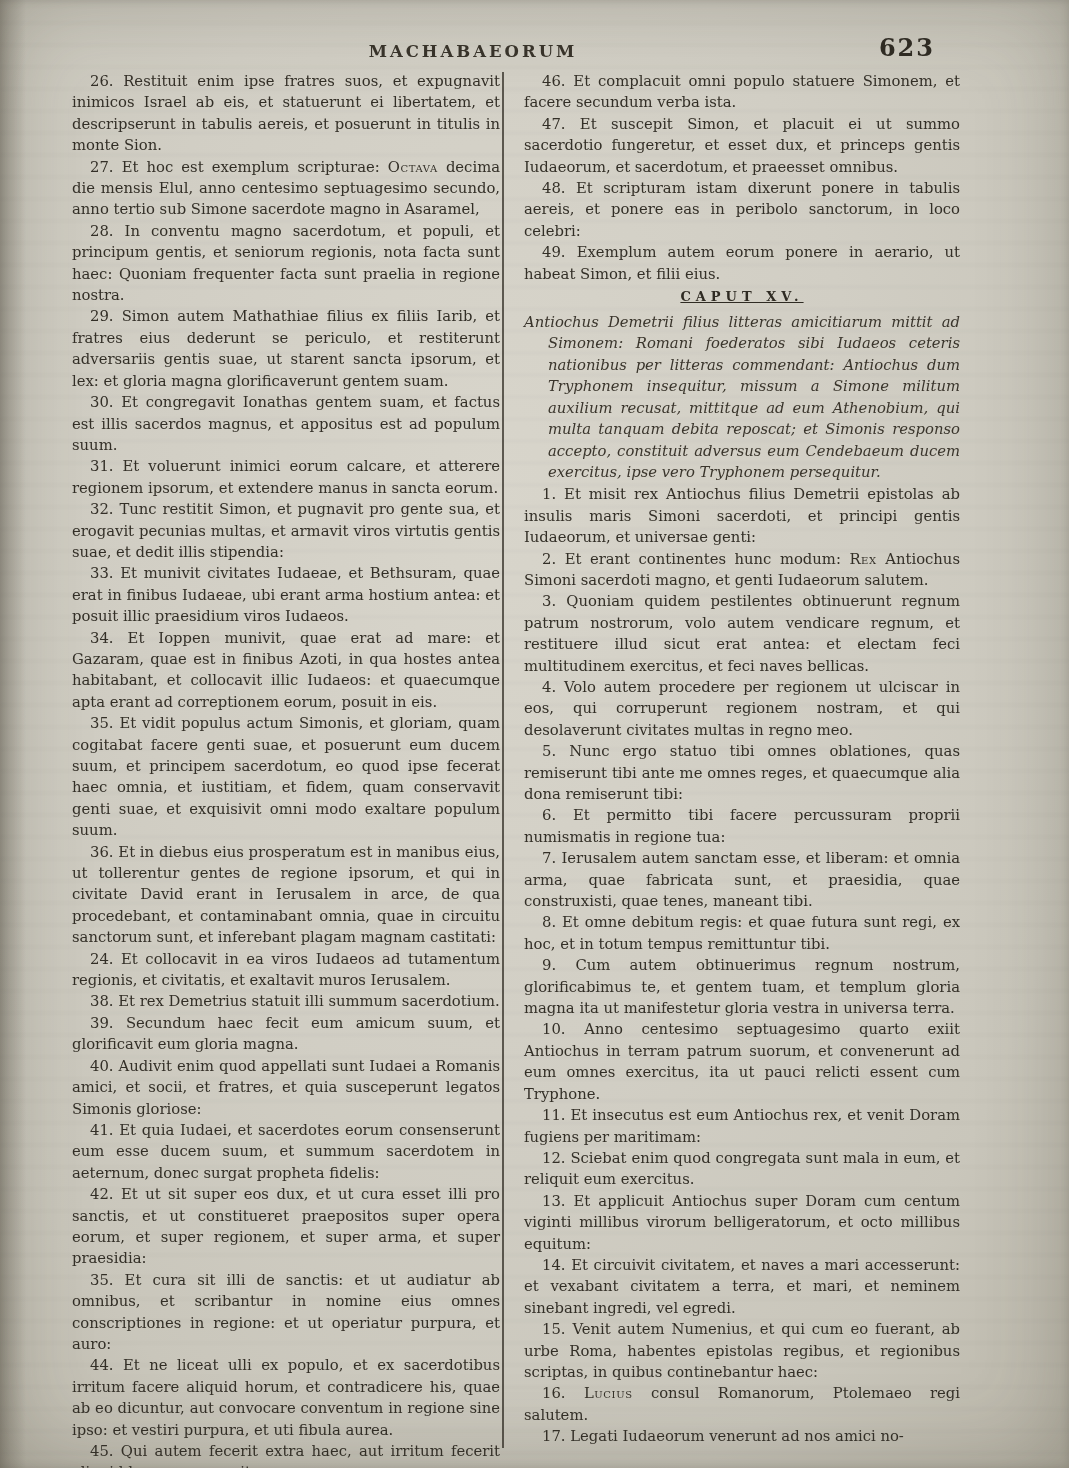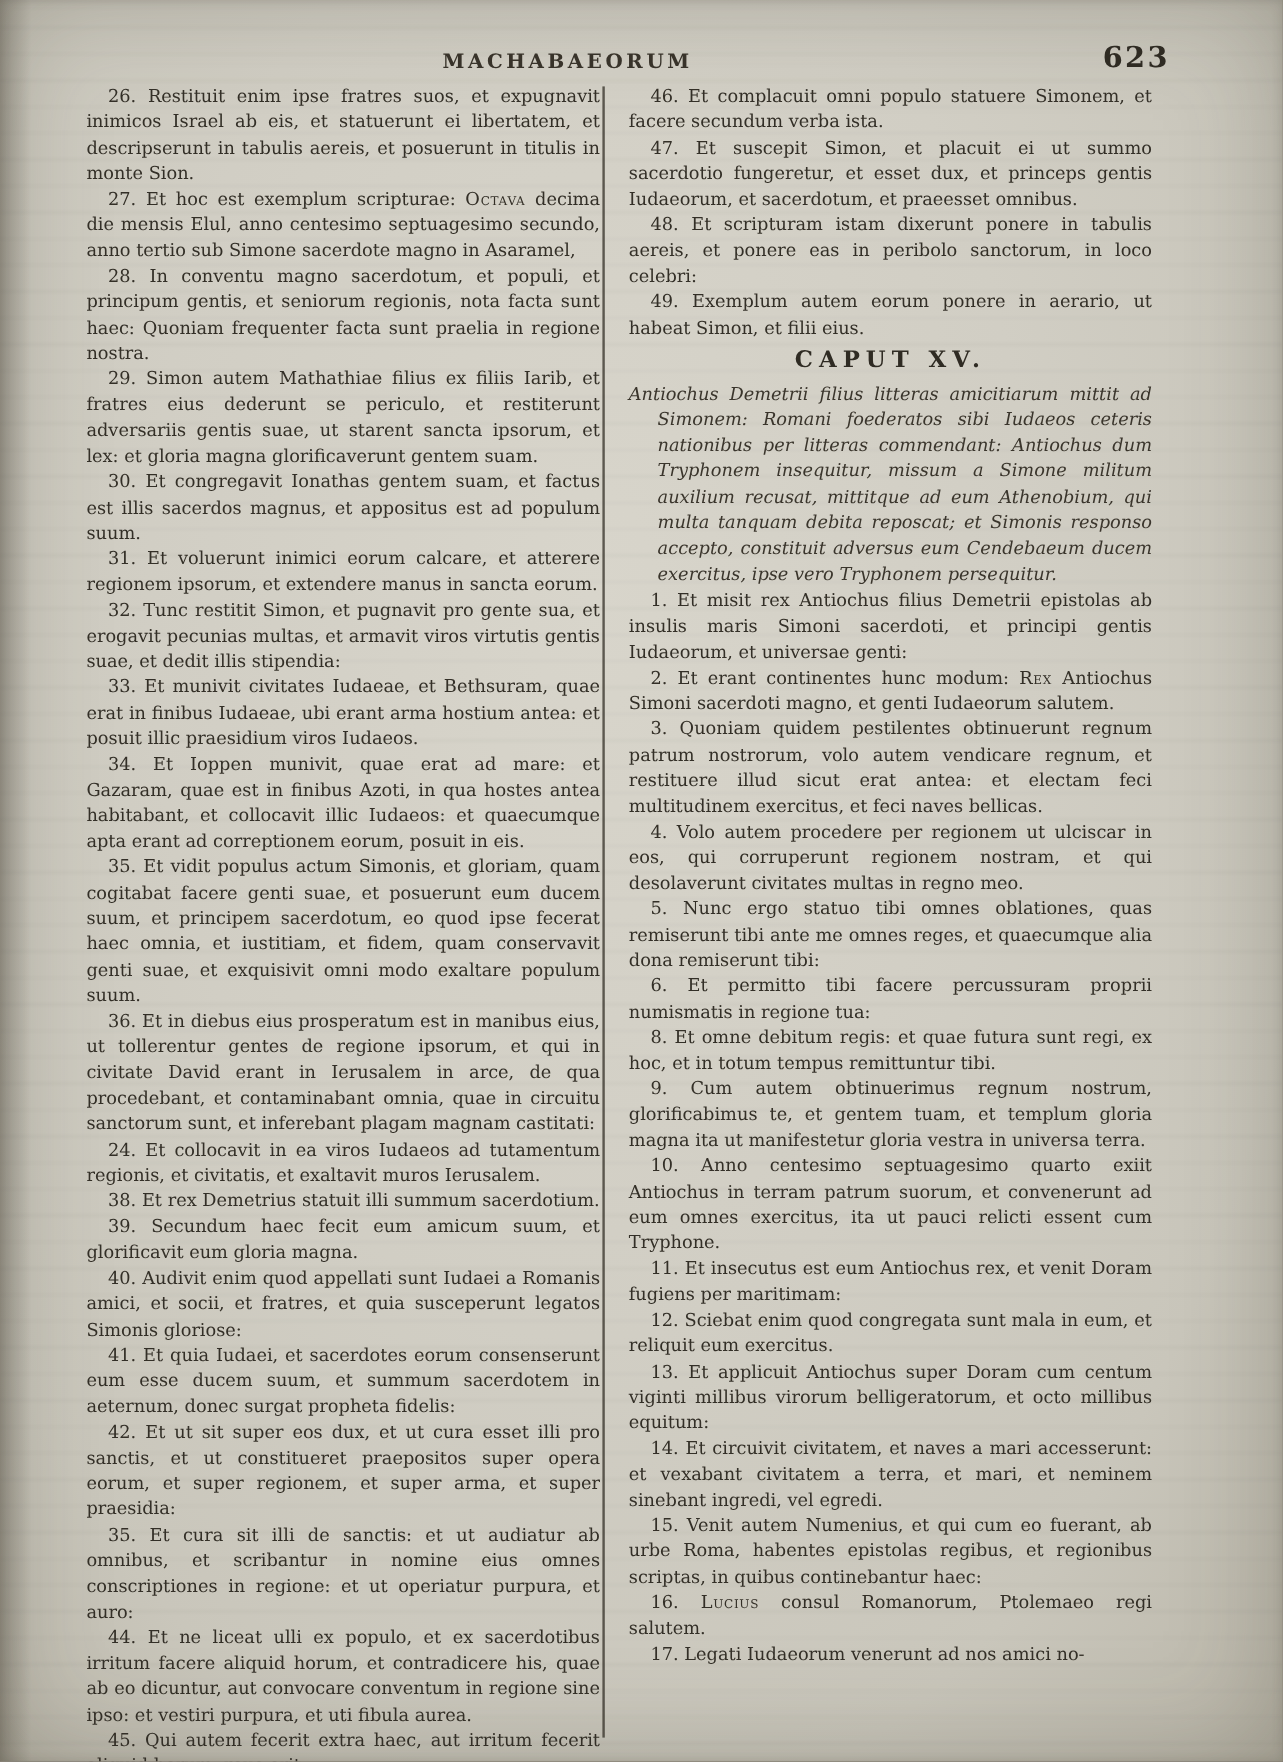--- a/index.html
+++ b/index.html
@@ -27,21 +27,21 @@
     background:linear-gradient(90deg, rgba(60,54,42,.30), rgba(60,54,42,0));
     pointer-events:none;
   }
   .header-title{
     position:absolute;top:42px;left:338px;width:270px;
     text-align:center;
     font-weight:bold;font-size:16.5px;letter-spacing:3px;
     color:#38332a;
   }
   .page-number{
-    position:absolute;top:33px;left:905px;width:70px;
+    position:absolute;top:33px;left:865px;width:70px;
     text-align:right;
     font-weight:bold;font-size:24px;letter-spacing:2px;
     color:#2f2b23;
   }
   #columns{
     position:absolute;top:70px;left:72px;width:888px;
     display:flex;gap:24px;
   }
   .column{width:428px;}
   .column.right{width:436px;}
@@ -50,23 +50,24 @@
     background:rgba(44,40,32,.72);
   }
   p{margin:0;}
   p.verse{
     font-size:14.8px;line-height:21.4px;
     text-align:justify;text-indent:18px;
     color:#332f27;
   }
   p.chapter-heading{
     text-align:center;
-    font-weight:bold;font-size:19px;letter-spacing:5px;
+    font-weight:bold;font-size:13px;letter-spacing:5px;
     margin:5px 0 7px 0;
     color:#2f2b23;
+    text-decoration:underline;
   }
   p.argument{
     font-style:italic;
     font-size:14.8px;line-height:21.4px;
     text-align:justify;
     padding-left:24px;text-indent:-24px;
     margin-bottom:1px;
     color:#3a352c;
   }
   .sc{font-variant:small-caps;letter-spacing:.6px;}
@@ -113,20 +114,21 @@
         <p class="verse"><span>48.</span> Et scripturam istam dixerunt ponere in tabulis aereis, et ponere eas in peribolo sanctorum, in loco celebri:</p>
         <p class="verse"><span>49.</span> Exemplum autem eorum ponere in aerario, ut habeat Simon, et filii eius.</p>
         <p class="chapter-heading">CAPUT XV.</p>
         <p class="argument">Antiochus Demetrii filius litteras amicitiarum mittit ad Simonem: Romani foederatos sibi Iudaeos ceteris nationibus per litteras commendant: Antiochus dum Tryphonem insequitur, missum a Simone militum auxilium recusat, mittitque ad eum Athenobium, qui multa tanquam debita reposcat; et Simonis responso accepto, constituit adversus eum Cendebaeum ducem exercitus, ipse vero Tryphonem persequitur.</p>
         <p class="verse"><span>1.</span> Et misit rex Antiochus filius Demetrii epistolas ab insulis maris Simoni sacerdoti, et principi gentis Iudaeorum, et universae genti:</p>
         <p class="verse"><span>2.</span> Et erant continentes hunc modum: <span class="sc">Rex</span> Antiochus Simoni sacerdoti magno, et genti Iudaeorum salutem.</p>
         <p class="verse"><span>3.</span> Quoniam quidem pestilentes obtinuerunt regnum patrum nostrorum, volo autem vendicare regnum, et restituere illud sicut erat antea: et electam feci multitudinem exercitus, et feci naves bellicas.</p>
         <p class="verse"><span>4.</span> Volo autem procedere per regionem ut ulciscar in eos, qui corruperunt regionem nostram, et qui desolaverunt civitates multas in regno meo.</p>
         <p class="verse"><span>5.</span> Nunc ergo statuo tibi omnes oblationes, quas remiserunt tibi ante me omnes reges, et quaecumque alia dona remiserunt tibi:</p>
         <p class="verse"><span>6.</span> Et permitto tibi facere percussuram proprii numismatis in regione tua:</p>
+        <p class="verse"><span>7.</span> Ierusalem autem sanctam esse, et liberam: et omnia arma, quae fabricata sunt, et praesidia, quae construxisti, quae tenes, maneant tibi.</p>
         <p class="verse"><span>8.</span> Et omne debitum regis: et quae futura sunt regi, ex hoc, et in totum tempus remittuntur tibi.</p>
         <p class="verse"><span>9.</span> Cum autem obtinuerimus regnum nostrum, glorificabimus te, et gentem tuam, et templum gloria magna ita ut manifestetur gloria vestra in universa terra.</p>
         <p class="verse"><span>10.</span> Anno centesimo septuagesimo quarto exiit Antiochus in terram patrum suorum, et convenerunt ad eum omnes exercitus, ita ut pauci relicti essent cum Tryphone.</p>
         <p class="verse"><span>11.</span> Et insecutus est eum Antiochus rex, et venit Doram fugiens per maritimam:</p>
         <p class="verse"><span>12.</span> Sciebat enim quod congregata sunt mala in eum, et reliquit eum exercitus.</p>
         <p class="verse"><span>13.</span> Et applicuit Antiochus super Doram cum centum viginti millibus virorum belligeratorum, et octo millibus equitum:</p>
         <p class="verse"><span>14.</span> Et circuivit civitatem, et naves a mari accesserunt: et vexabant civitatem a terra, et mari, et neminem sinebant ingredi, vel egredi.</p>
         <p class="verse"><span>15.</span> Venit autem Numenius, et qui cum eo fuerant, ab urbe Roma, habentes epistolas regibus, et regionibus scriptas, in quibus continebantur haec:</p>
         <p class="verse"><span>16.</span> <span class="sc">Lucius</span> consul Romanorum, Ptolemaeo regi salutem.</p>
         <p class="verse"><span>17.</span> Legati Iudaeorum venerunt ad nos amici no-</p>

